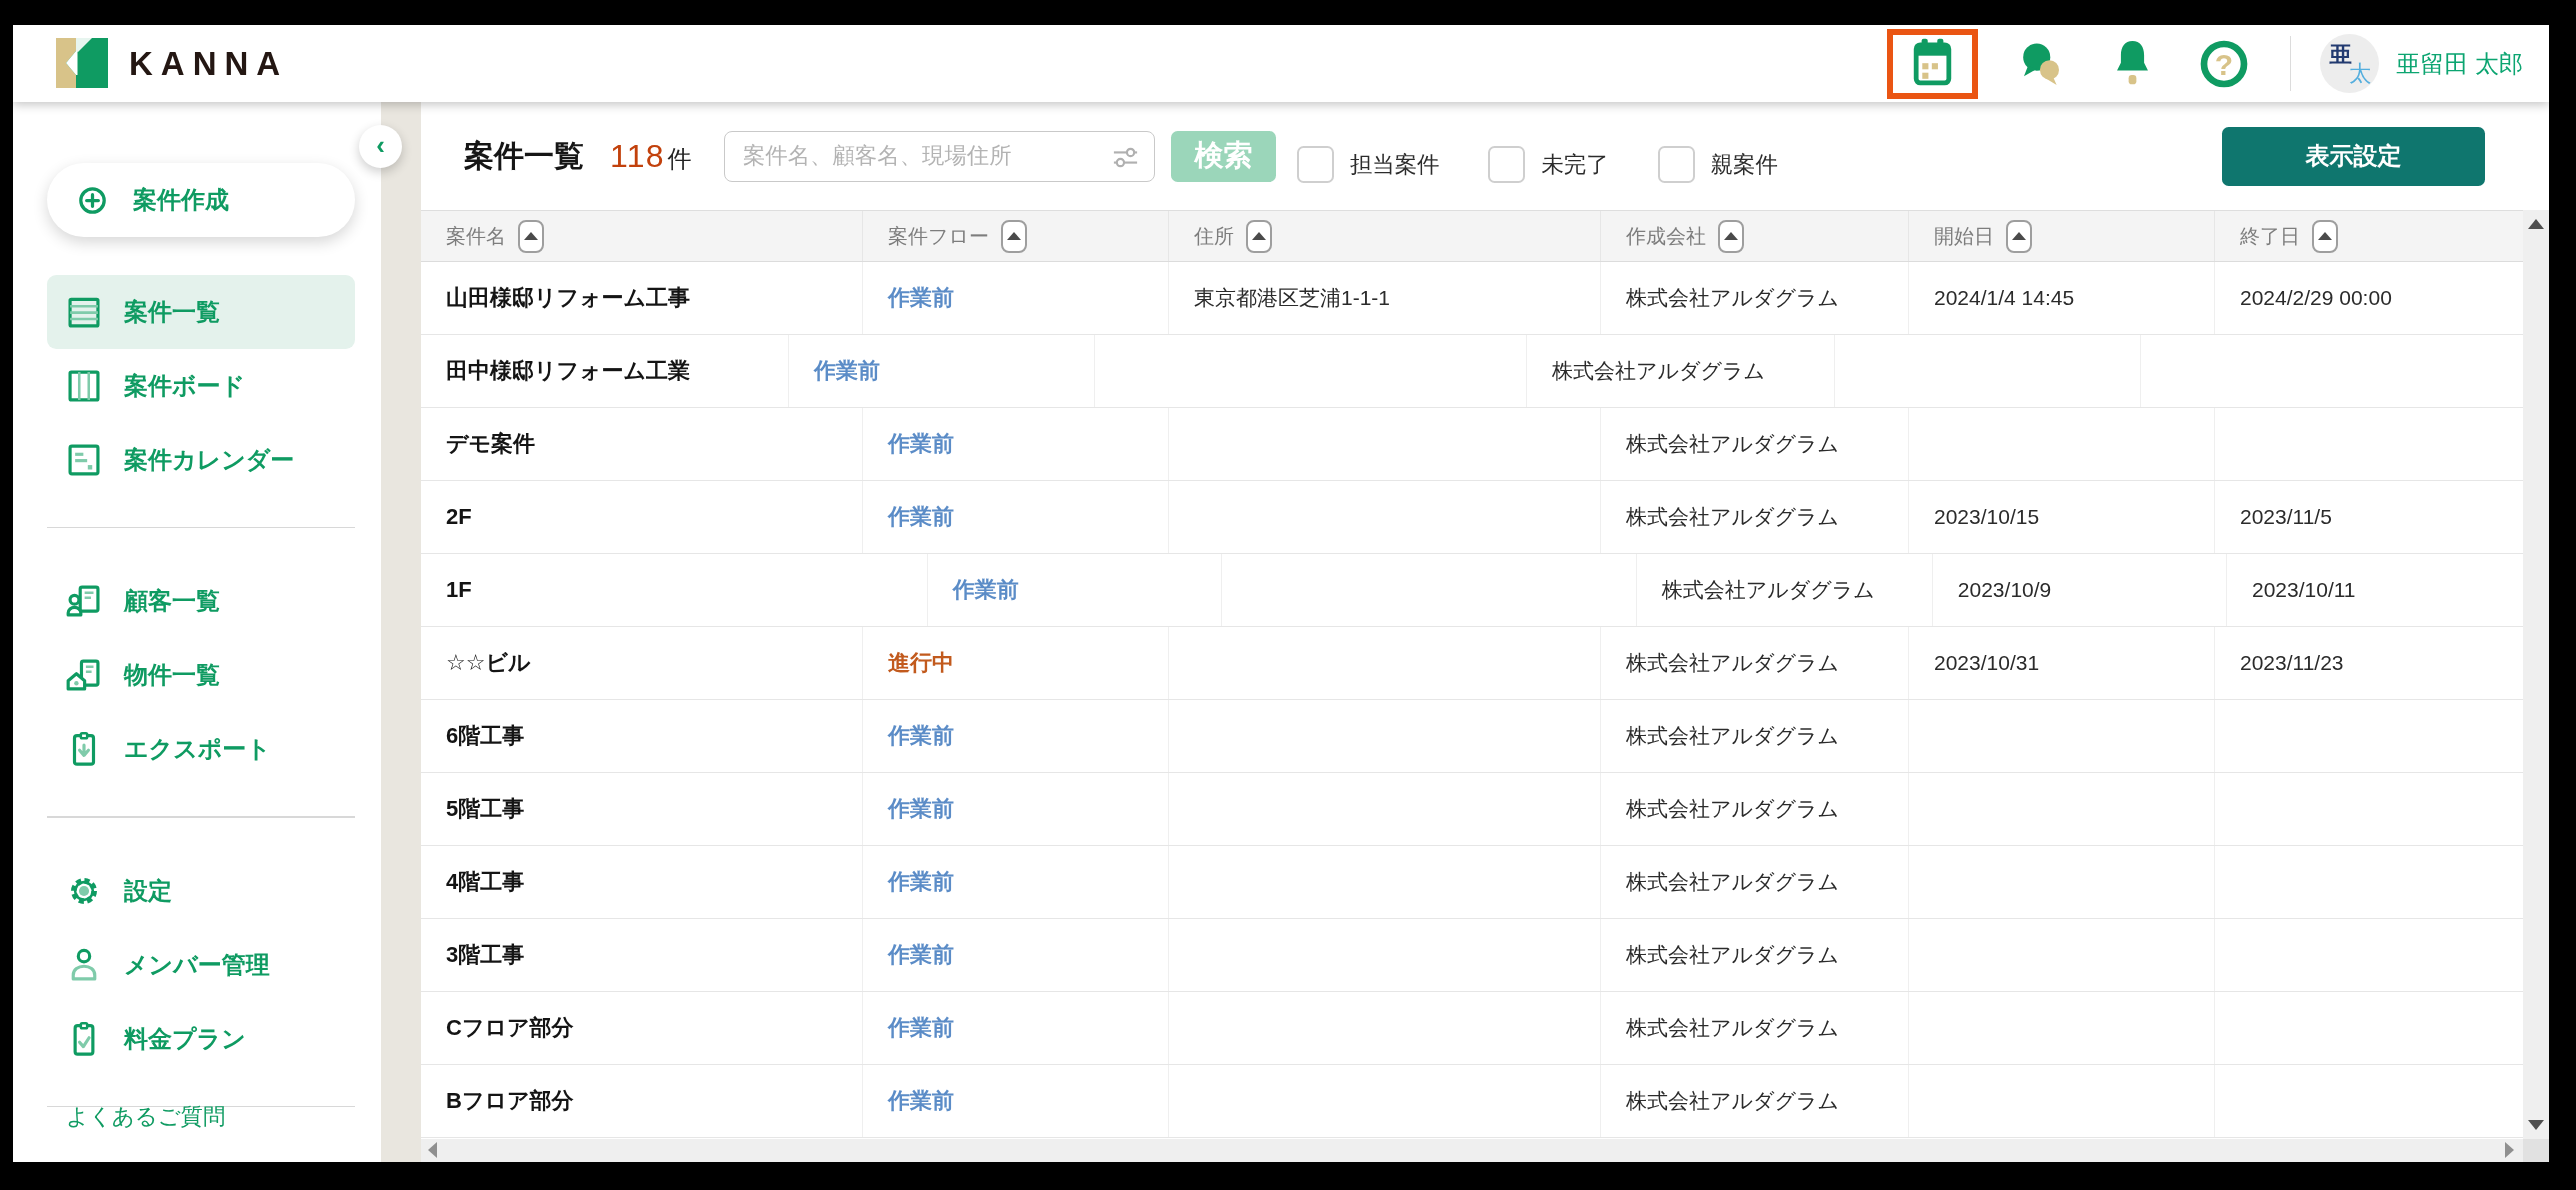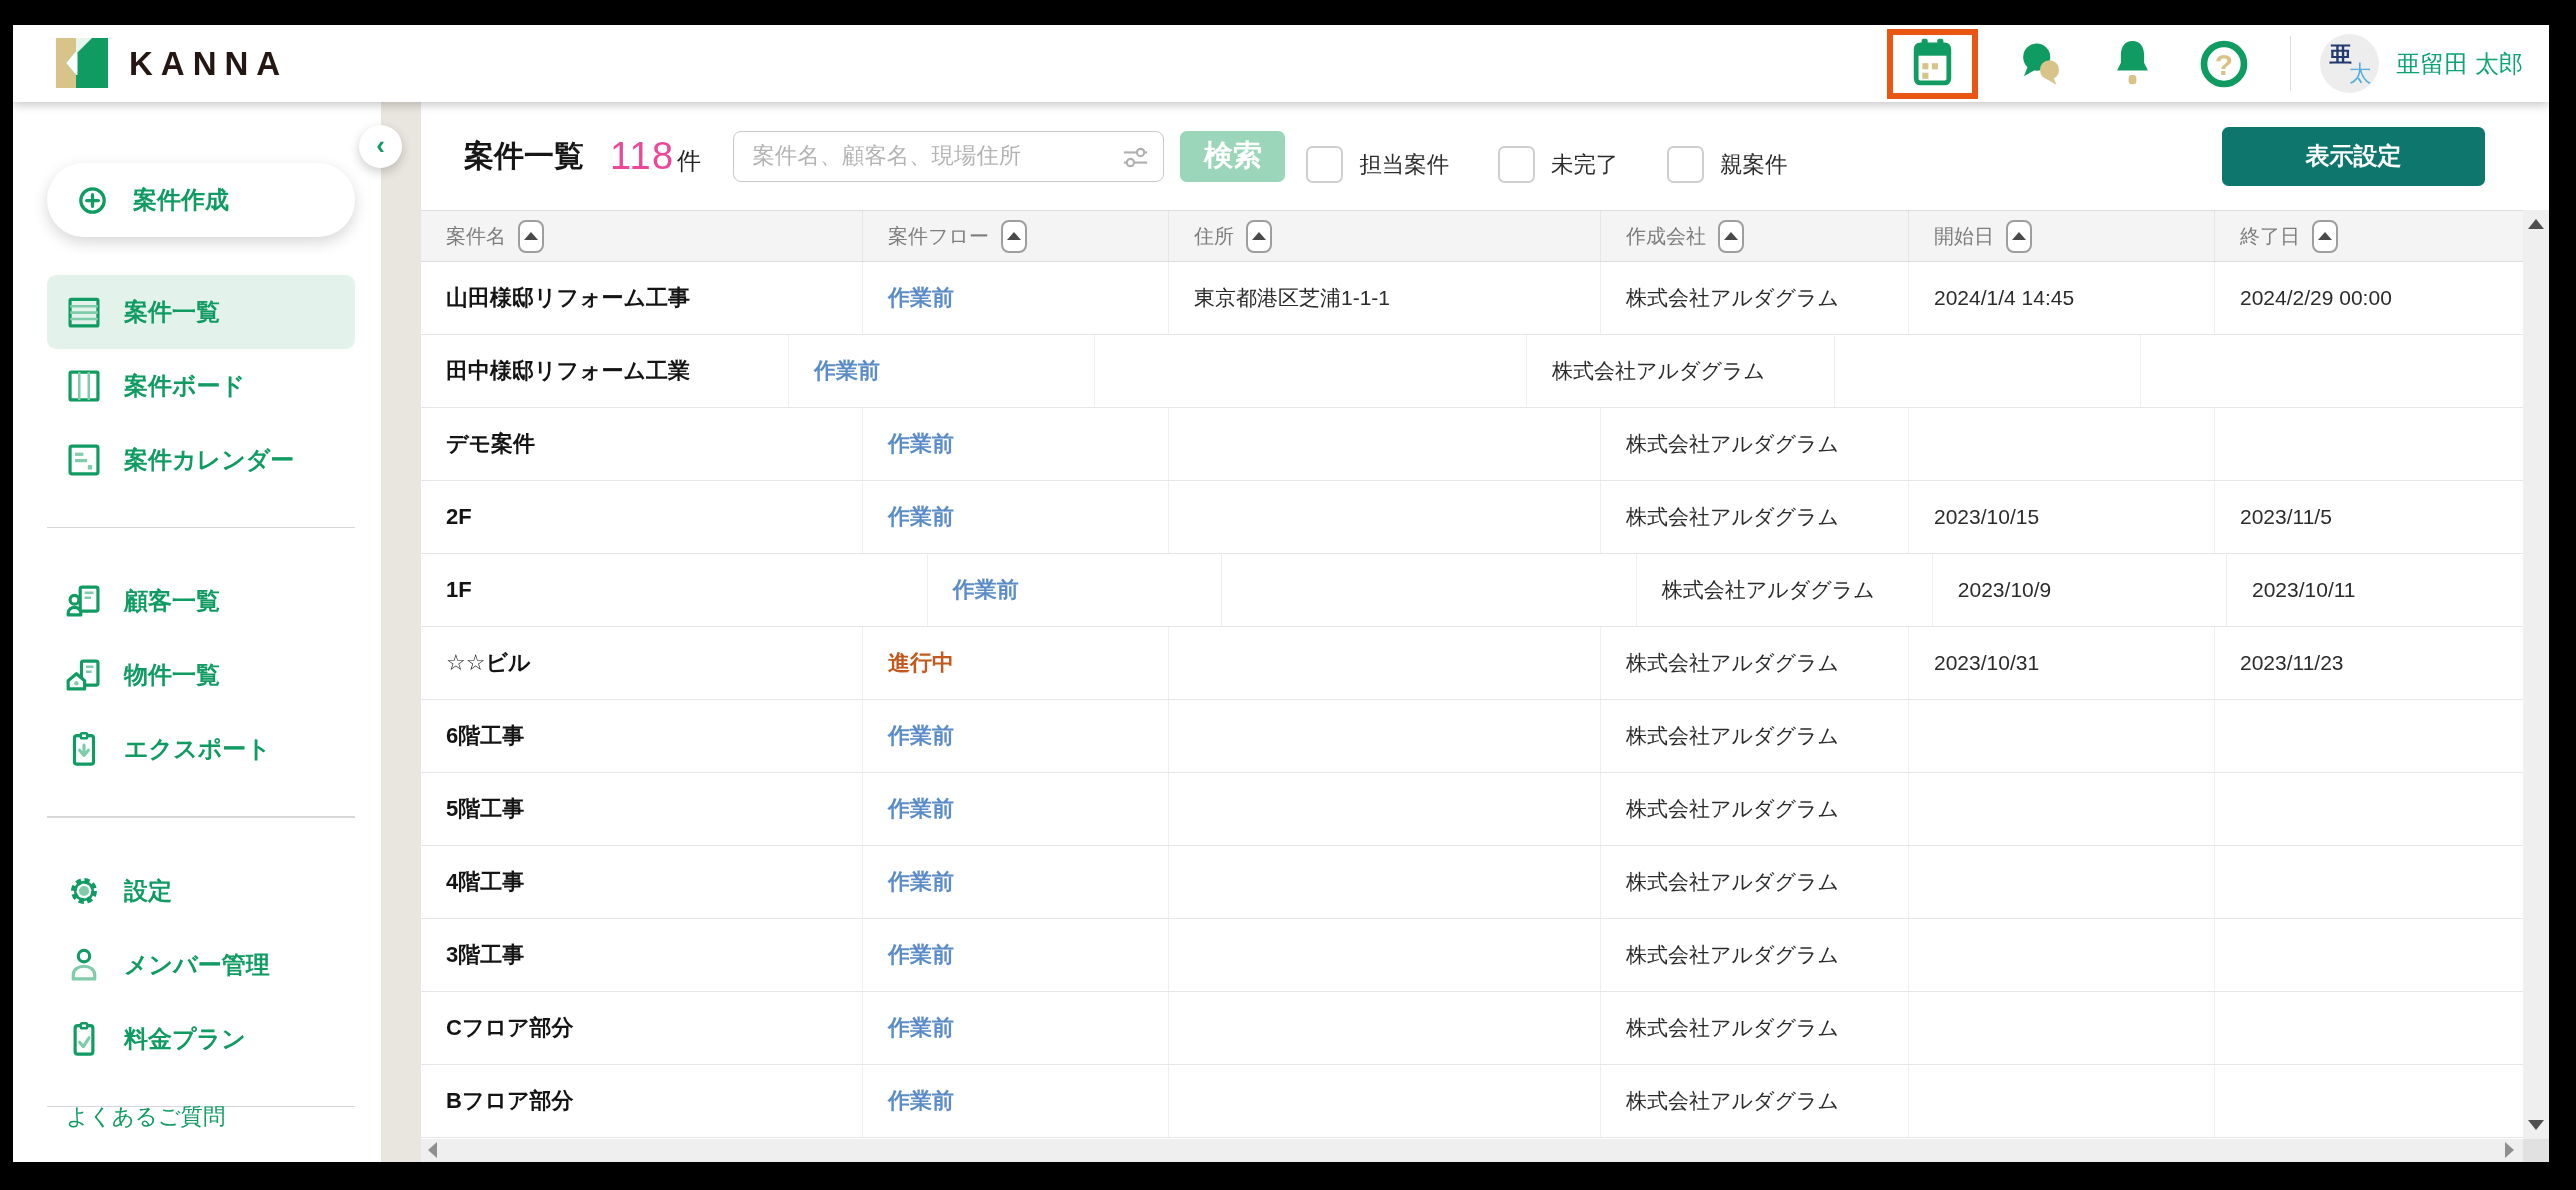--- a/index.html
+++ b/index.html
@@ -37,21 +37,21 @@
   .collapse-btn{position:absolute;left:346px;top:100px;width:43px;height:43px;border-radius:50%;border:none;
     background:#fff;box-shadow:0 4px 10.5px rgba(0,0,0,.2);z-index:25;color:#0f9b62;font-size:26px;font-weight:700;
     display:flex;align-items:center;justify-content:center;cursor:pointer;padding-bottom:4px;box-sizing:border-box;}
 
   
   .main{position:absolute;left:408px;top:77px;right:0;bottom:0;background:#fff;}
   .toolbar{position:absolute;left:0;top:0;right:0;height:108px;display:flex;align-items:center;
     padding-left:43px;box-sizing:border-box;background:#fff;}
   .page-title{font-size:30px;font-weight:700;color:#161616;white-space:nowrap;}
   .count{margin-left:26px;white-space:nowrap;display:flex;align-items:baseline;}
-  .count b{font-size:38px;font-weight:400;color:#ec4899;letter-spacing:1.3px;}
+  .count b{font-size:32px;font-weight:400;color:#c2410c;letter-spacing:1.3px;}
   .count i{font-style:normal;font-size:24px;color:#222;margin-left:2.6px;}
   .search-box{position:relative;margin-left:32px;width:431px;height:51px;flex:none;}
   .search-box input{width:100%;height:100%;border:1.3px solid #c9c9c9;border-radius:8px;box-sizing:border-box;
     font-size:22.4px;padding:0 59px 0 18.4px;color:#14532d;outline:none;font-family:inherit;}
   .search-box input::placeholder{color:#b3b3b3;}
   .filter-ic{position:absolute;right:14.5px;top:12px;}
   .search-btn{margin-left:16.4px;width:105px;height:51px;border:none;border-radius:6.6px;background:#9bd6ba;
     color:#fff;font-size:29px;font-weight:700;cursor:pointer;flex:none;font-family:inherit;}
   .cb-row{display:flex;align-items:center;margin-left:21px;column-gap:49px;margin-top:16px;}
   .cb-group{display:flex;align-items:center;gap:16px;cursor:pointer;}

